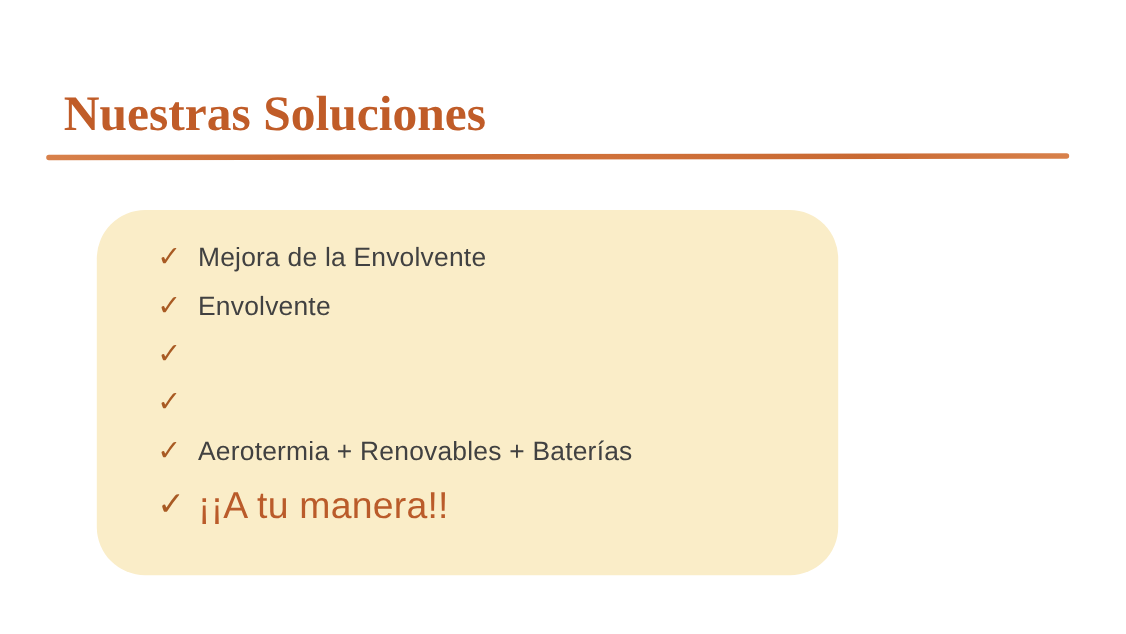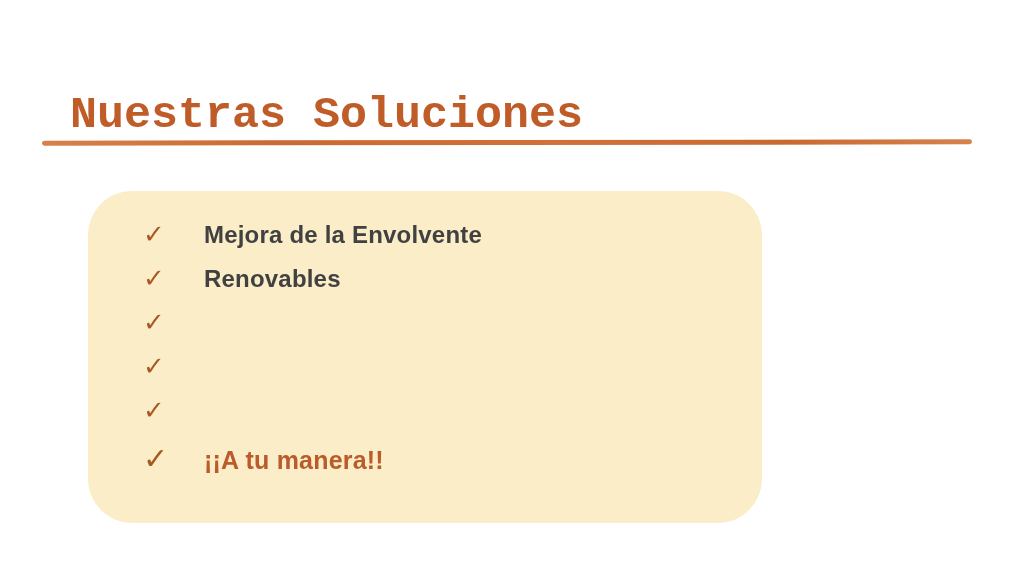--- a/index.html
+++ b/index.html
@@ -12,22 +12,22 @@
     width: 1024px;
     height: 576px;
     background: var(--background, #ffffff);
     overflow: hidden;
     font-family: "Liberation Sans", sans-serif;
   }
   .title {
     position: absolute;
     left: 54px;
     top: 74px;
-    margin: 16px;
-    font-family: Liberation Mono, monospace;
+    margin: 4px;
+    font-family: Liberation Serif, serif;
     font-weight: 700;
     font-size: 45px;
     line-height: 1.15;
     letter-spacing: 0px;
     color: var(--title, #C05C28);
     white-space: nowrap;
   }
   .title-underline {
     position: absolute;
     left: 42px;
@@ -58,36 +58,35 @@
     width: 24px;
     margin-right: 13px;
     font-size: 26px;
     line-height: 1;
     color: var(--check, #A85A23);
     font-family: "DejaVu Sans", sans-serif;
     transform: translateY(-1px);
   }
   .check-row .item-label {
     font-size: 24px;
-    font-weight: 700;
+    font-weight: 400;
     letter-spacing: 0.2px;
     color: var(--item-text, #414141);
     white-space: nowrap;
-    margin-left: 24px;
   }
   .check-row.highlight {
     height: 54px;
   }
   .check-row.highlight .check-icon {
     font-size: 30px;
     width: 27px;
     margin-right: 10px;
   }
   .check-row.highlight .item-label {
-    font-size: 25px;
+    font-size: 34px;
     color: var(--highlight-text, #BA5B2A);
   }
 </style>
 </head>
 <body>
 
 <div class="slide">
 
   <h1 class="title">Nuestras Soluciones</h1>
 
@@ -95,33 +94,34 @@
 
   <div class="check-box">
 
     <div class="check-row">
       <span class="check-icon">✓</span>
       <span class="item-label">Mejora de la Envolvente</span>
     </div>
 
     <div class="check-row">
       <span class="check-icon">✓</span>
-      <span class="item-label">Renovables</span>
+      <span class="item-label">Envolvente</span>
     </div>
 
     <div class="check-row">
       <span class="check-icon">✓</span>
     </div>
 
     <div class="check-row">
       <span class="check-icon">✓</span>
     </div>
 
     <div class="check-row">
       <span class="check-icon">✓</span>
+      <span class="item-label">Aerotermia + Renovables + Baterías</span>
     </div>
 
     <div class="check-row highlight">
       <span class="check-icon">✓</span>
       <span class="item-label">¡¡A tu manera!!</span>
     </div>
 
   </div>
 </div>
 

